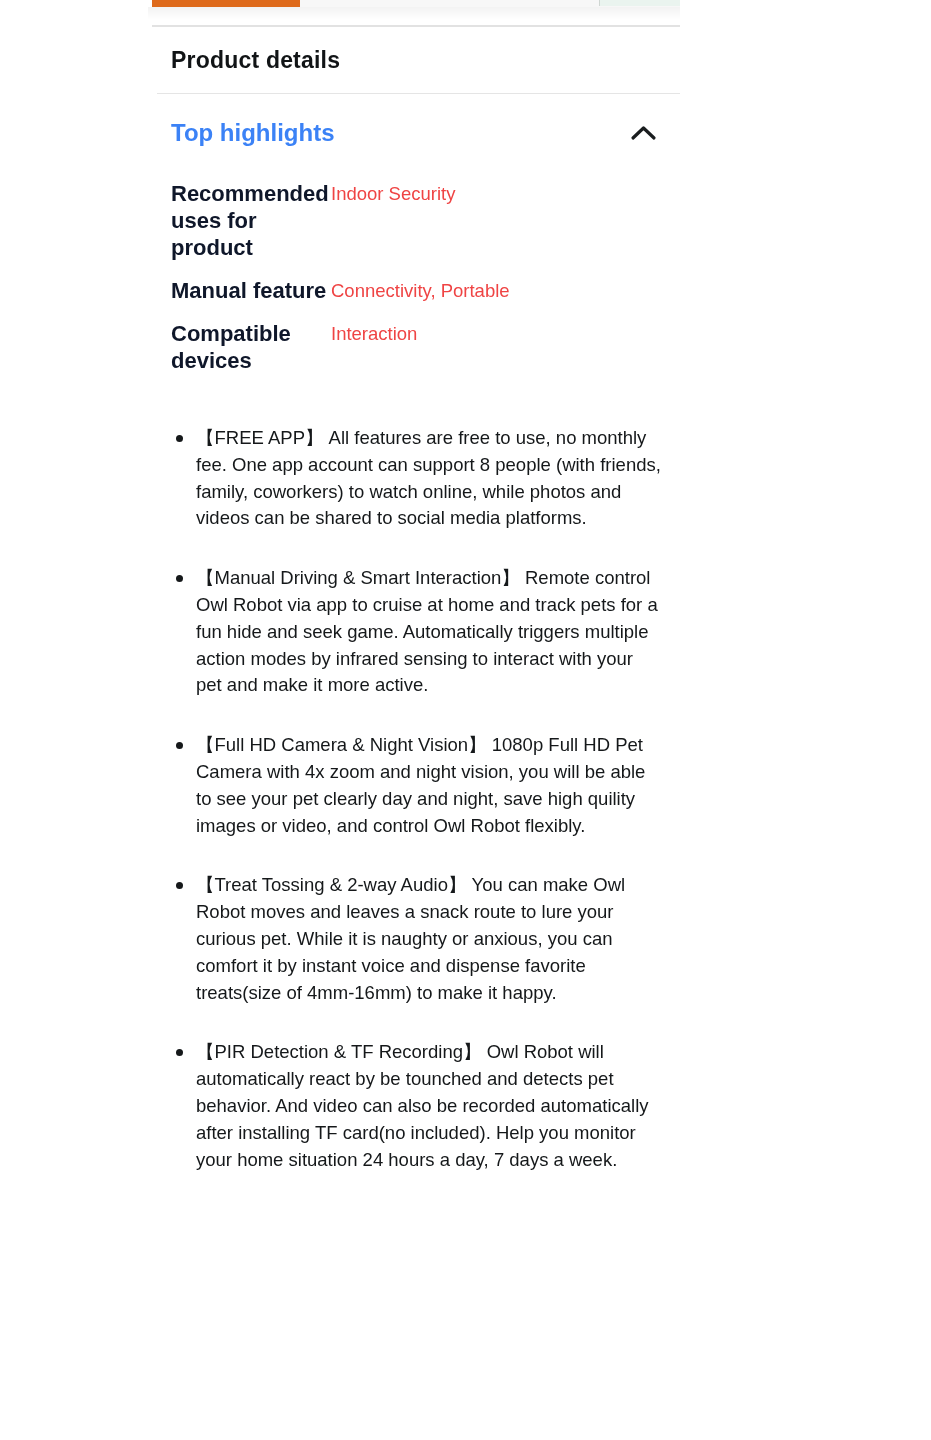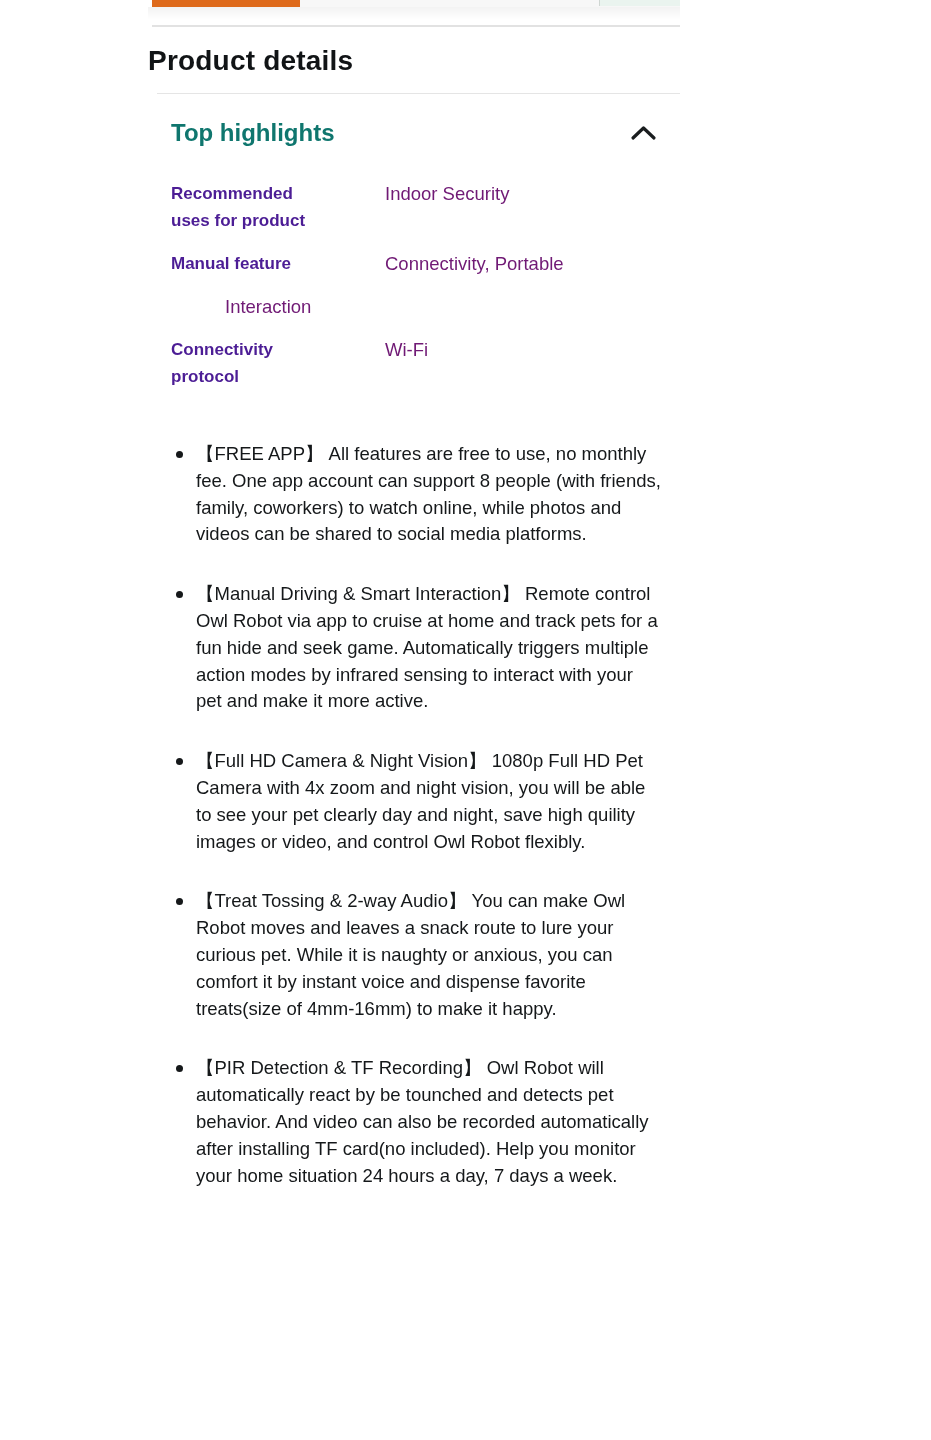--- a/index.html
+++ b/index.html
@@ -11,31 +11,31 @@
   
   .carousel-track { position:absolute; left:152px; top:0; width:528px; height:7px; background:#f7f7f7; }
   .carousel-thumb { position:absolute; left:152px; top:0; width:148px; height:7px; background:#de6a1b; }
   .mint-frag { position:absolute; left:599px; top:0; width:81px; height:6px; background:#eaf4ef; border-left:1px solid #cfd6d2; }
   .top-shadow { position:absolute; left:148px; top:7px; width:532px; height:18px;
                 background:linear-gradient(to bottom, rgba(0,0,0,0.05), rgba(0,0,0,0) 70%); }
   .top-divider { position:absolute; left:152px; top:25px; width:528px; height:2px; background:#e2e2e2; }
 
   .content { position:absolute; left:148px; top:0; width:532px; padding-top:45px; }
 
-  h1.page-title { font-size:28px; line-height:31px; font-weight:700; color:#111416; letter-spacing:0.2px; }
+  h1.page-title { margin-left:23px; font-size:23px; line-height:31px; font-weight:700; color:#111416; letter-spacing:0.2px; }
   .h-divider { margin:17px 0 0 9px; width:523px; height:1px; background:#e5e5e5; }
 
   .section-header { margin:24px 23px 0 23px; display:flex; align-items:center; justify-content:space-between; cursor:pointer; }
-  h2.section-title { font-size:24px; line-height:30px; font-weight:700; color:#0f766e; }
+  h2.section-title { font-size:24px; line-height:30px; font-weight:700; color:#3b82f6; }
   .chev { display:inline-flex; align-items:center; }
 
   .attrs { margin:32px 0 0 23px; }
   .attr-row { display:flex; align-items:flex-start; margin-bottom:16px; }
-  .attr-label { width:160px; font-weight:700; font-size:17px; line-height:27px; color:#4c1d95; flex:none; }
-  .attr-value { margin-left:54px; font-size:18.5px; line-height:27px; color:#701a75; }
+  .attr-label { width:160px; font-weight:700; font-size:22px; line-height:27px; color:#0f172a; flex:none; }
+  .attr-value { font-size:18.5px; line-height:27px; color:#ef4444; }
 
   ul.bullets { margin:18px 0 0 23px; list-style:none; width:492px; max-height:856px; overflow:hidden; }
   li.bullet { display:flex; margin-bottom:6px;margin-top:33px; }
   .dot { width:25px; flex:none; }
   .dot::before { content:''; display:block; width:7px; height:7px; margin:10px 0 0 5px; border-radius:50%; background:#15181a; }
   .btext { width:465px; font-size:18.5px; line-height:26.8px; color:#15181a; }
 </style>
 </head>
 <body>
 
@@ -69,27 +69,24 @@
   </div>
 
 
 
   <div class="attr-row">
     <div class="attr-label">Manual feature</div>
     <div class="attr-value">Connectivity, Portable</div>
   </div>
 
   <div class="attr-row">
+    <div class="attr-label">Compatible devices</div>
     <div class="attr-value">Interaction</div>
   </div>
 
-  <div class="attr-row">
-    <div class="attr-label">Connectivity protocol</div>
-    <div class="attr-value">Wi-Fi</div>
-  </div>
 </div>
 
     <ul class="bullets">
   <li class="bullet">
     <span class="dot"></span>
     <span class="btext">【FREE APP】 All features are free to use, no monthly fee. One app account can support 8 people (with friends, family, coworkers) to watch online, while photos and videos can be shared to social media platforms.</span>
   </li>
 
   <li class="bullet">
     <span class="dot"></span>

